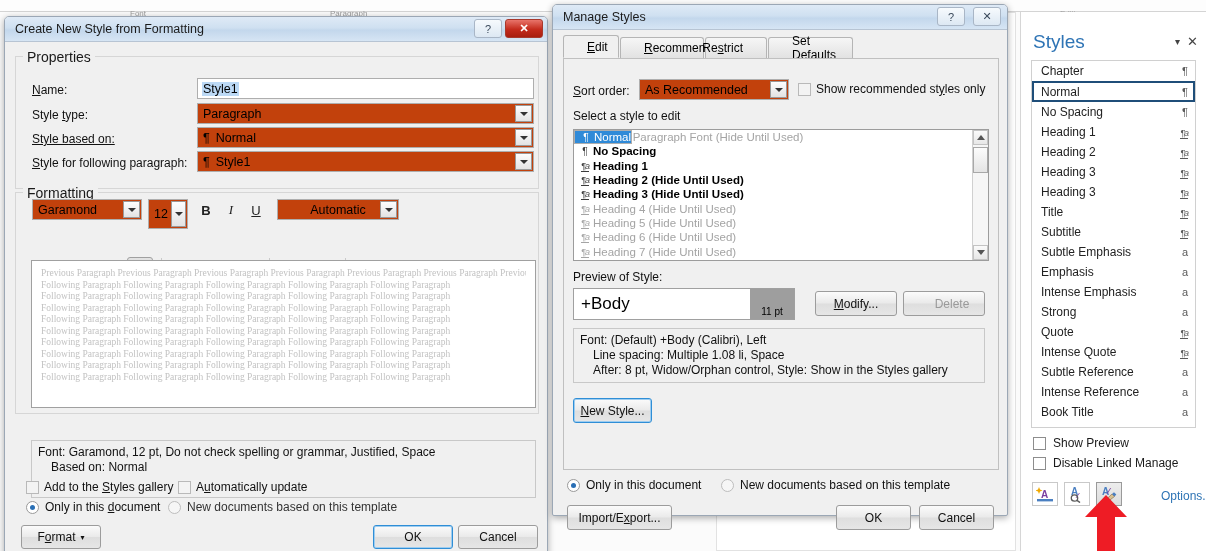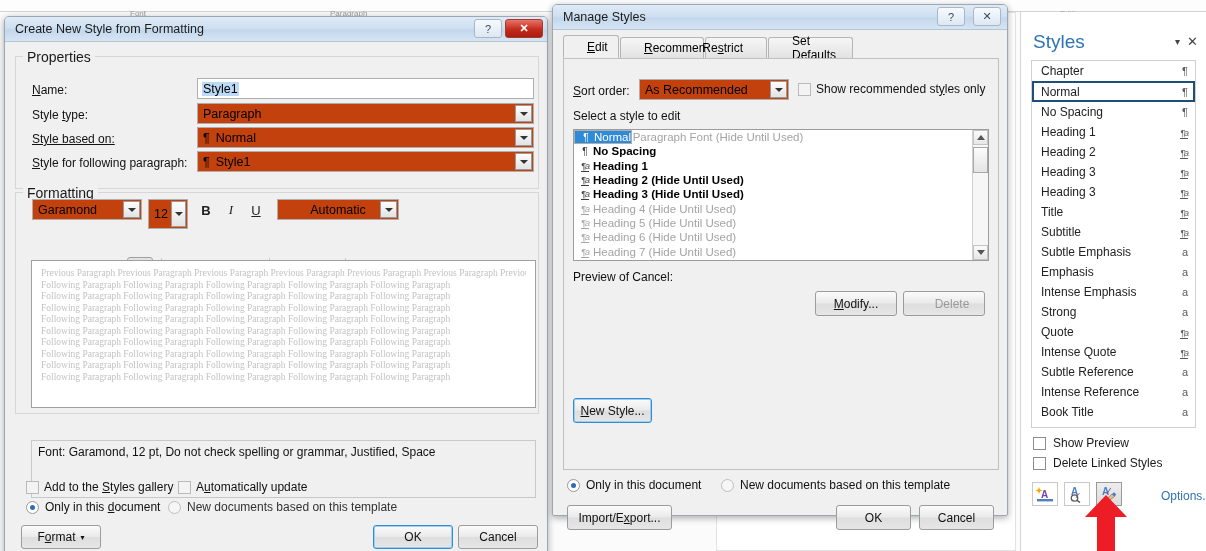--- a/index.html
+++ b/index.html
@@ -472,20 +472,21 @@
           <div class="pv-line">Following Paragraph Following Paragraph Following Paragraph Following Paragraph Following Paragraph</div>
           <div class="pv-line">Following Paragraph Following Paragraph Following Paragraph Following Paragraph Following Paragraph</div>
           <div class="pv-line">Following Paragraph Following Paragraph Following Paragraph Following Paragraph Following Paragraph</div>
           <div class="pv-line">Following Paragraph Following Paragraph Following Paragraph Following Paragraph Following Paragraph</div>
           <div class="pv-line">Following Paragraph Following Paragraph Following Paragraph Following Paragraph Following Paragraph</div>
         </div>
     </div>
 
     <div class="desc-box" style="left:26px; top:398px; width:505px; height:58px;">
       <span>Font: Garamond, 12 pt, Do not check spelling or grammar, Justified, Space</span>
+      <span class="ind">Based on: Normal</span>
     </div>
 
     <div class="cbx dim" style="left:21px; top:439px;"></div>
     <span class="lbl" style="left:39px; top:438px;">Add to the <u>S</u>tyles gallery</span>
     <div class="cbx dim" style="left:173px; top:439px;"></div>
     <span class="lbl" style="left:191px; top:438px;">A<u>u</u>tomatically update</span>
 
     <div class="rdo on" style="left:21px; top:459px;"></div>
     <span class="lbl" style="left:40px; top:458px;">Only in this <u>d</u>ocument</span>
     <div class="rdo dim" style="left:163px; top:459px;"></div>
@@ -585,26 +586,35 @@
         <div class="vs-btn" style="top:0;">
             <i class="tri-up"></i>
           </div>
         <div class="vs-thumb" style="top:17px; height:26px;"></div>
         <div class="vs-btn" style="bottom:0;">
             <i class="tri-dn"></i>
           </div>
       </div>
     </div>
 
-    <span class="lbl" style="left:20px; top:240px;">Preview of Cancel:</span>
+    <span class="lbl" style="left:20px; top:240px;">Preview of Style:</span>
+    <div class="pvn-box" style="left:20px; top:258px; width:222px; height:32px;">
+      <span>+Body</span>
+      <span class="pvn-size">11 pt</span>
+    </div>
     <div class="btn" style="left:262px; top:261px; width:82px; height:25px;">
       <span><u>M</u>odify...</span>
     </div>
     <div class="btn disabled" style="left:350px; top:261px; width:82px; height:25px;">Delete</div>
 
+    <div class="desc-box" style="left:20px; top:298px; width:412px; height:55px;">
+      <span>Font: (Default) +Body (Calibri), Left</span>
+      <span class="ind">Line spacing:  Multiple 1.08 li, Space</span>
+      <span class="ind">After:  8 pt, Widow/Orphan control, Style: Show in the Styles gallery</span>
+    </div>
 
     <div class="btn default" style="left:20px; top:368px; width:79px; height:25px;">
       <span><u>N</u>ew Style...</span>
     </div>
 
     <div class="rdo on" style="left:14px; top:449px;"></div>
     <span class="lbl" style="left:33px; top:448px;">Only in this document</span>
     <div class="rdo dim" style="left:168px; top:449px;"></div>
     <span class="lbl" style="left:187px; top:448px;">New documents based on this template</span>
 
@@ -692,21 +702,21 @@
       </div>
       <div class="prow">
         <span class="pname">Book Title</span>
         <span class="picon">a</span>
       </div>
     </div>
 
   <div class="pane-cbx" style="left:12px; top:425px;"></div>
   <span class="pane-cbx-lbl" style="left:32px; top:424px;">Show Preview</span>
   <div class="pane-cbx" style="left:12px; top:445px;"></div>
-  <span class="pane-cbx-lbl" style="left:32px; top:444px;">Delete Linked Styles</span>
+  <span class="pane-cbx-lbl" style="left:32px; top:444px;">Disable Linked Manage</span>
 
   <div class="pane-btn" style="left:11px; top:470px;">
     <svg width="18" height="17" viewBox="0 0 18 17">
       <polygon points="3,1 4,3.5 6.5,4.5 4,5.5 3,8 2,5.5 -0.5,4.5 2,3.5" fill="#f0a800"></polygon>
       <text x="5" y="12" font-family="Liberation Sans, sans-serif" font-size="10" font-weight="bold" fill="#7a3fa0">A</text>
       <rect x="1" y="13" width="16" height="2.4" fill="#4a7fc1"></rect>
     </svg>
   </div>
   <div class="pane-btn" style="left:43px; top:470px;">
     <svg width="18" height="17" viewBox="0 0 18 17">

